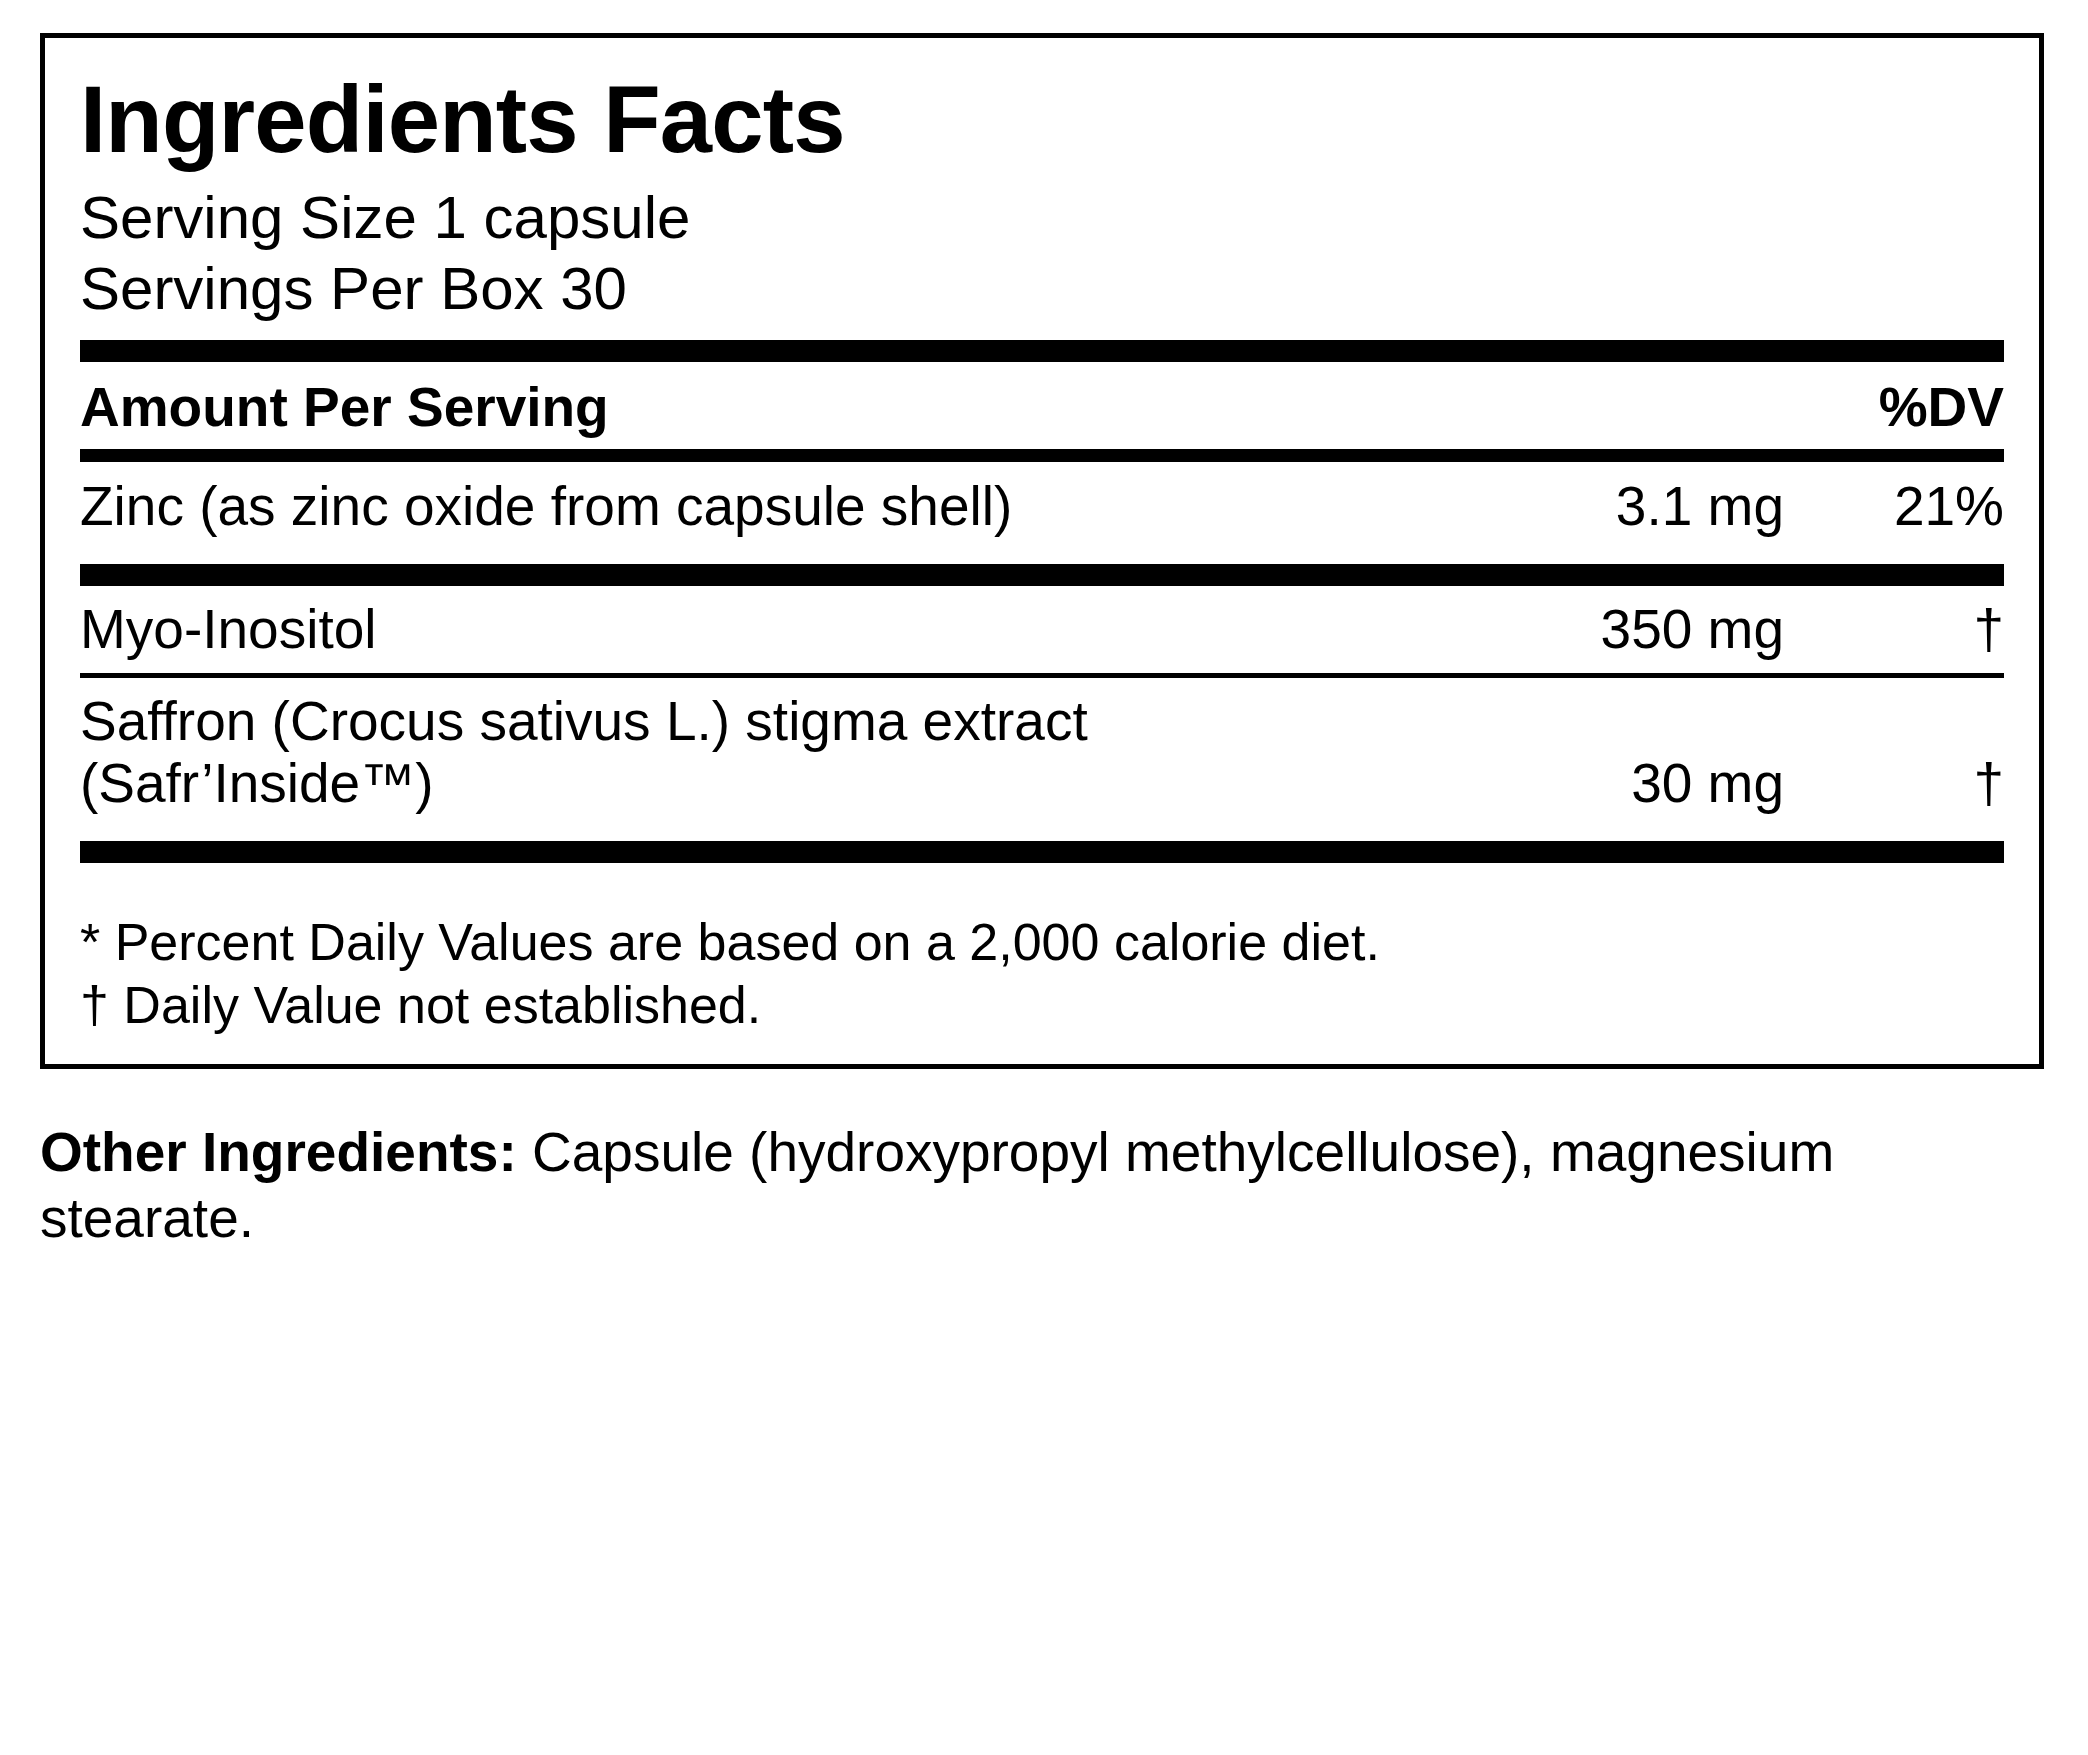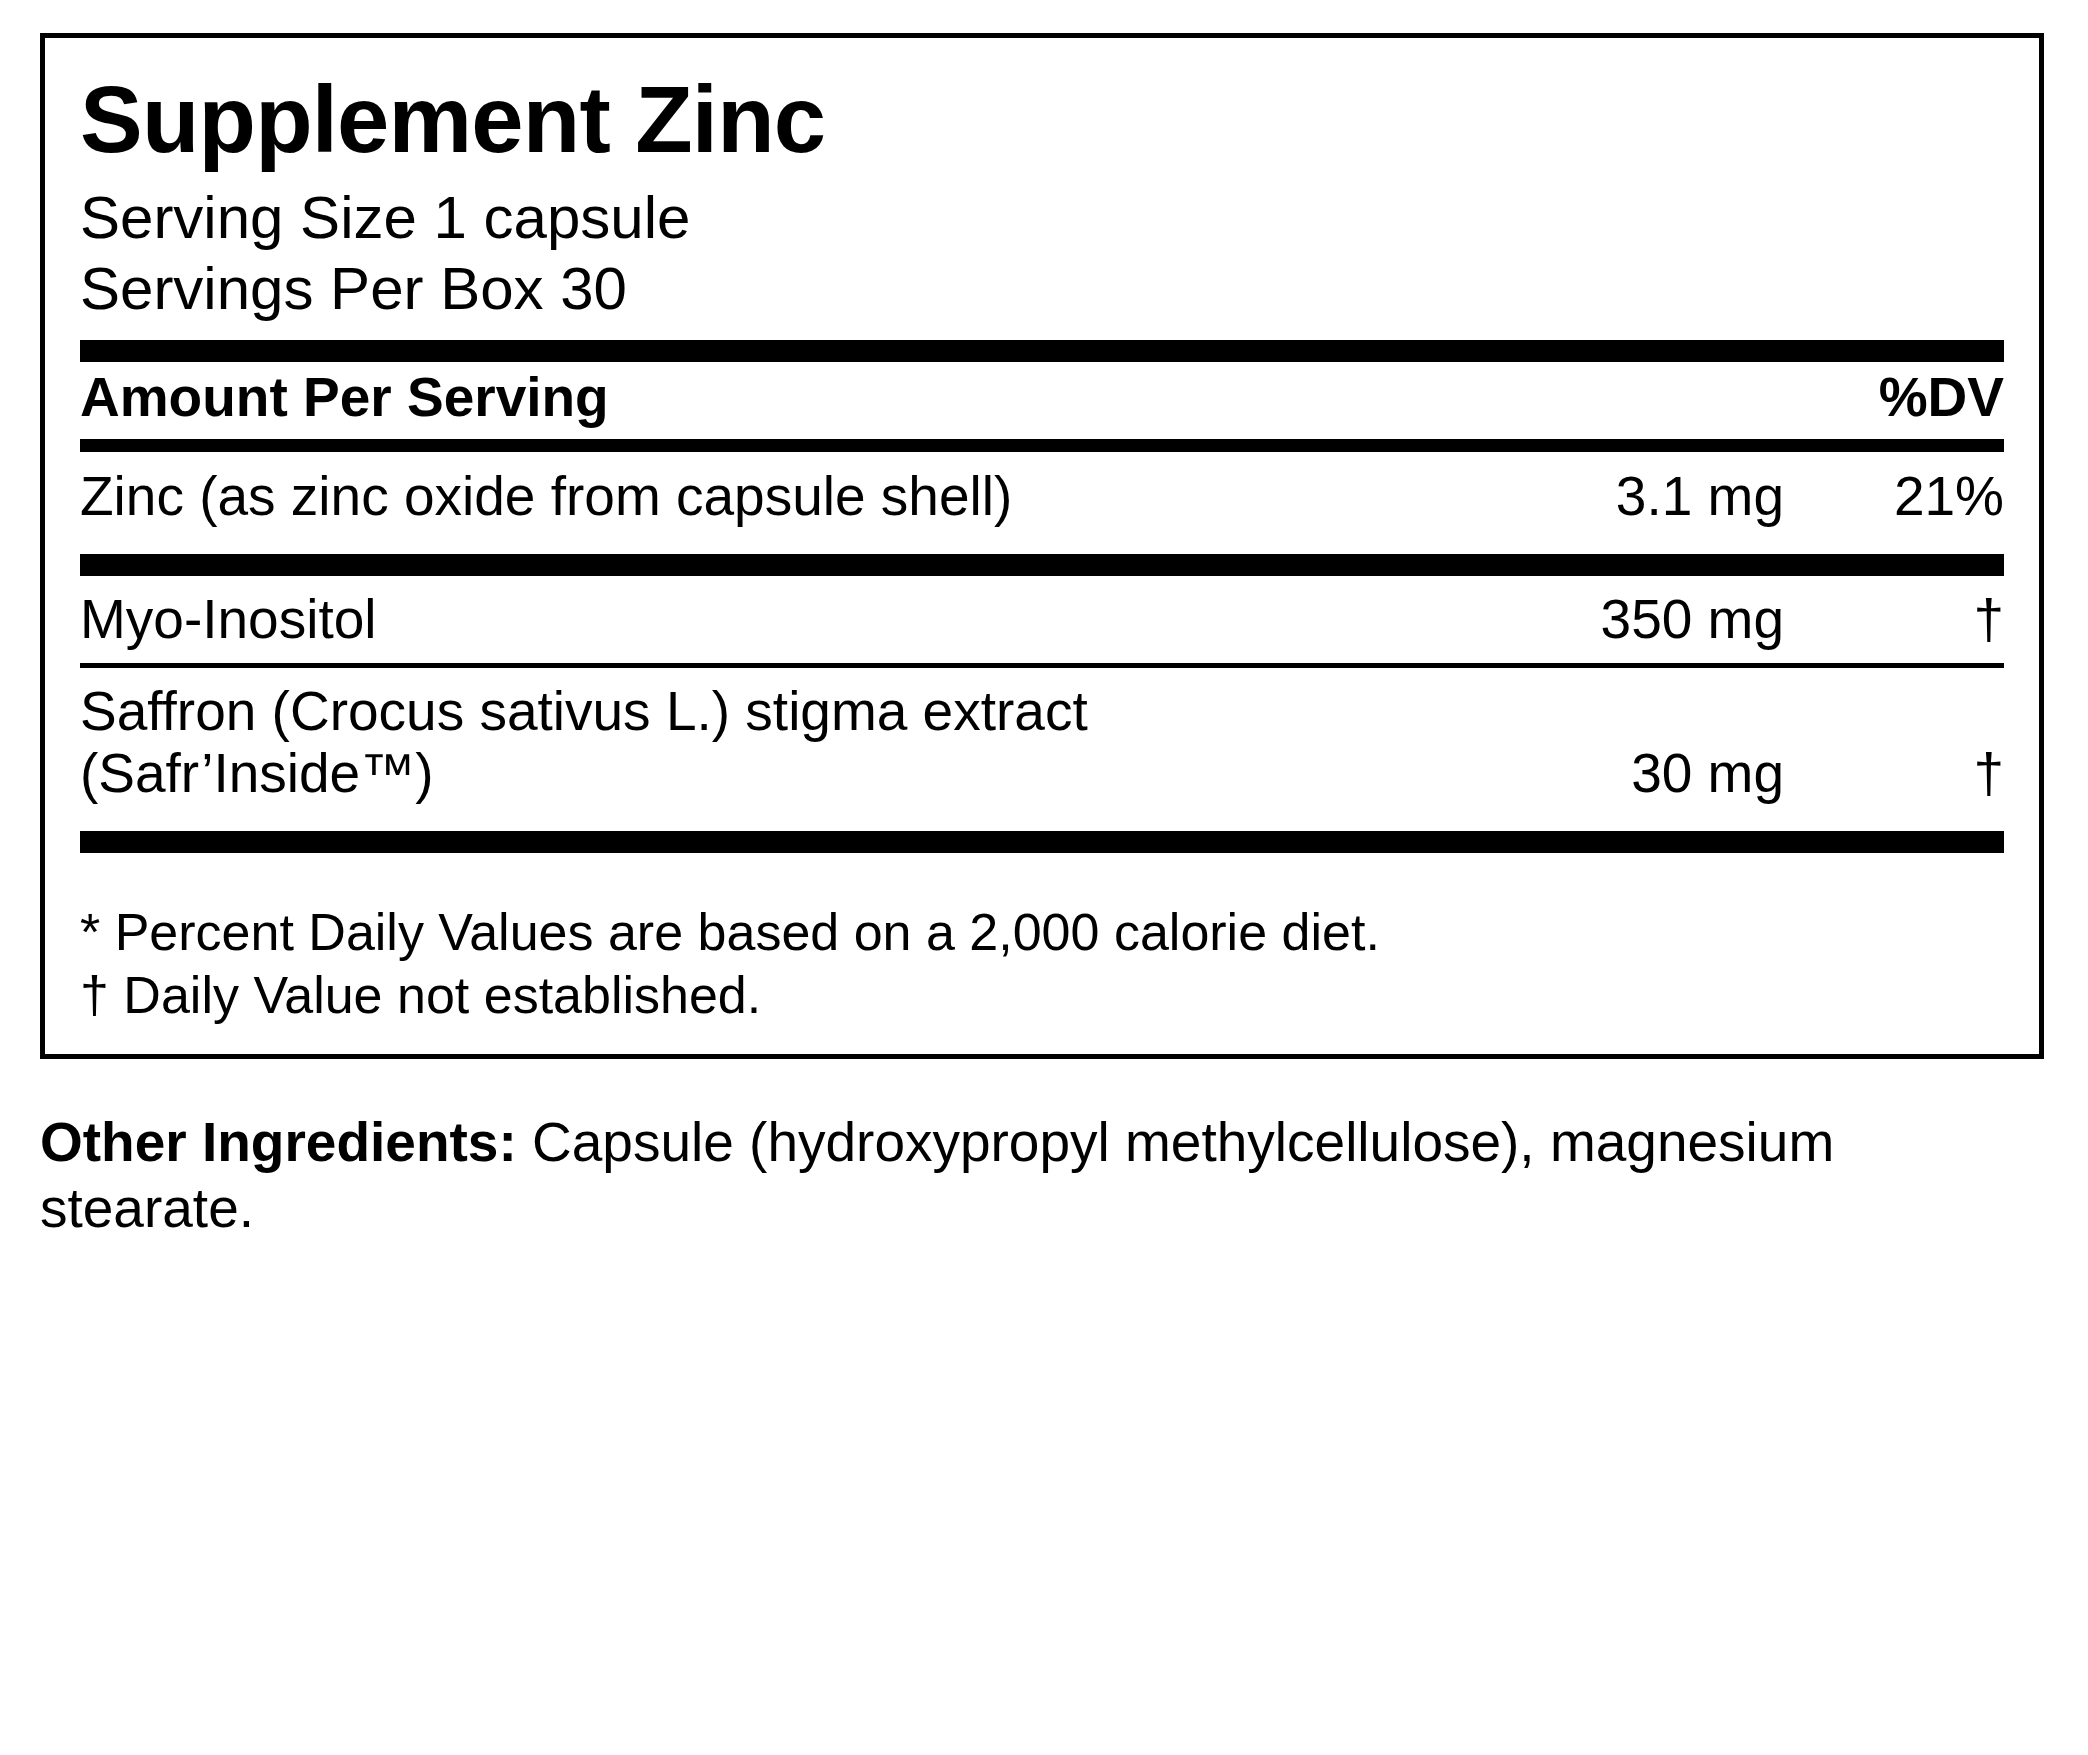--- a/index.html
+++ b/index.html
@@ -65,21 +65,21 @@
   .row {
     display: flex;
     align-items: flex-end;
     width: 100%;
     box-sizing: border-box;
   }
 
   .row-head {
     font-weight: bold;
     font-size: 55px;
-    padding: 3px 0 10px 0;
+    padding: 13px 0 10px 0;
   }
 
   .row-item {
     font-size: 55px;
     padding: 13.4px 0 11.7px 0;
     line-height: 1.12;
   }
 
   .cell-name {
     flex: 1 1 auto;
@@ -129,21 +129,21 @@
     font-weight: normal;
   }
 </style>
 </head>
 <body>
 
 <div class="page">
 
   <div class="sf-panel">
 
-    <div class="sf-title">Supplement Zinc</div>
+    <div class="sf-title">Ingredients Facts</div>
 
     <div class="sf-serving">Serving Size 1 capsule</div>
     <div class="sf-serving">Servings Per Box 30</div>
 
     <div class="rule-thick"></div>
 
     <div class="row row-head">
       <span class="cell-name">Amount Per Serving</span>
       <span class="cell-amount"></span>
       <span class="cell-dv">%DV</span>

